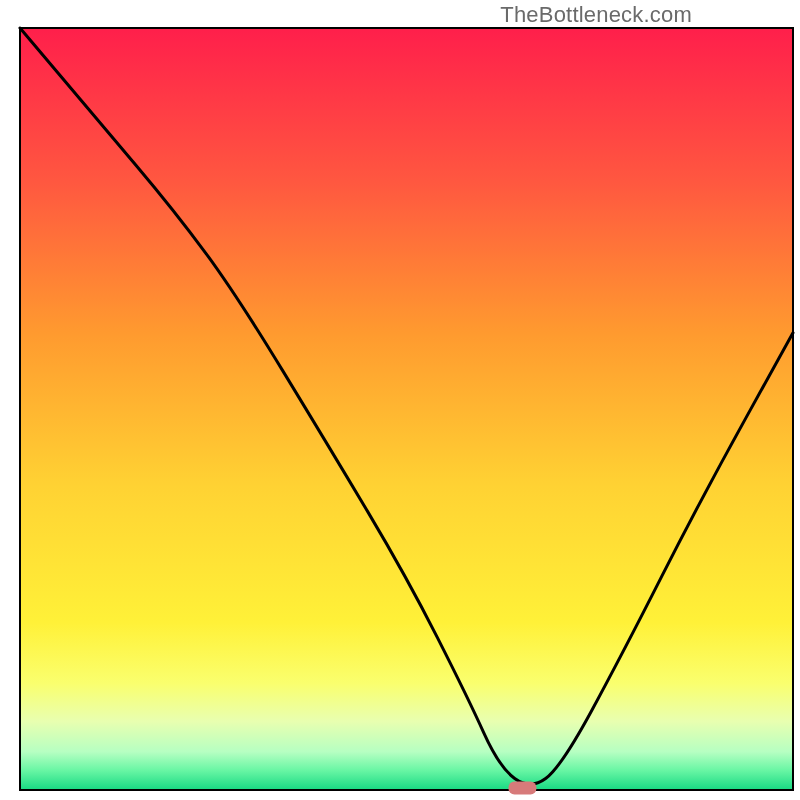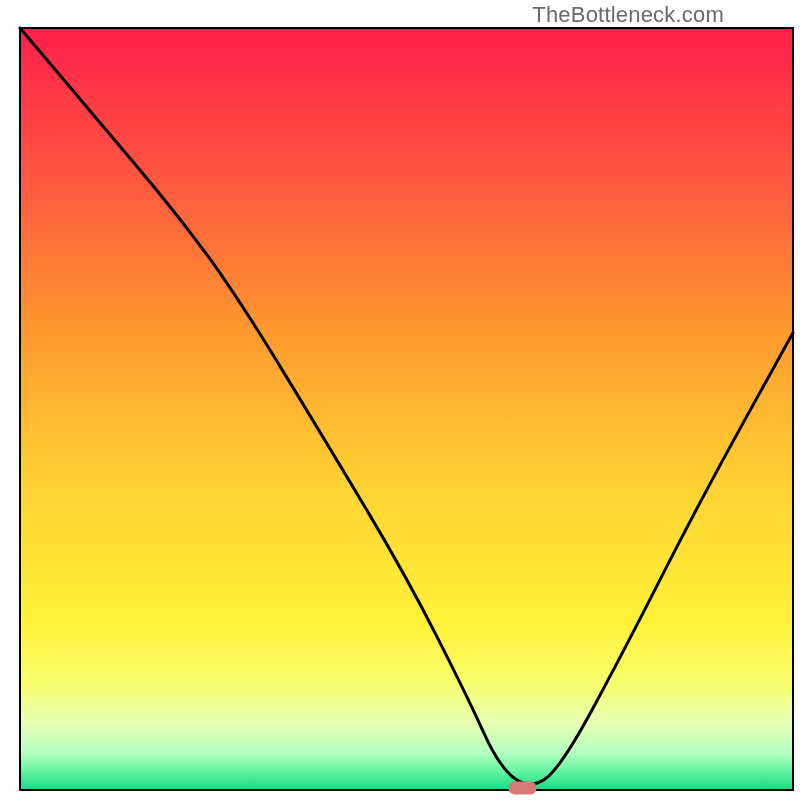--- a/index.html
+++ b/index.html
@@ -7,21 +7,20 @@
     padding: 0;
     width: 800px;
     height: 800px;
     background: #ffffff;
     font-family: Arial, Helvetica, sans-serif;
   }
   .container {
     position: relative;
     width: 700px;
     height: 800px;
-    padding-left: 32px;
   }
   .watermark {
     position: absolute;
     top: 2px;
     right: 8px;
     color: #6a6a6a;
     font-size: 22px;
     font-weight: 500;
     letter-spacing: 0.2px;
     z-index: 3;

